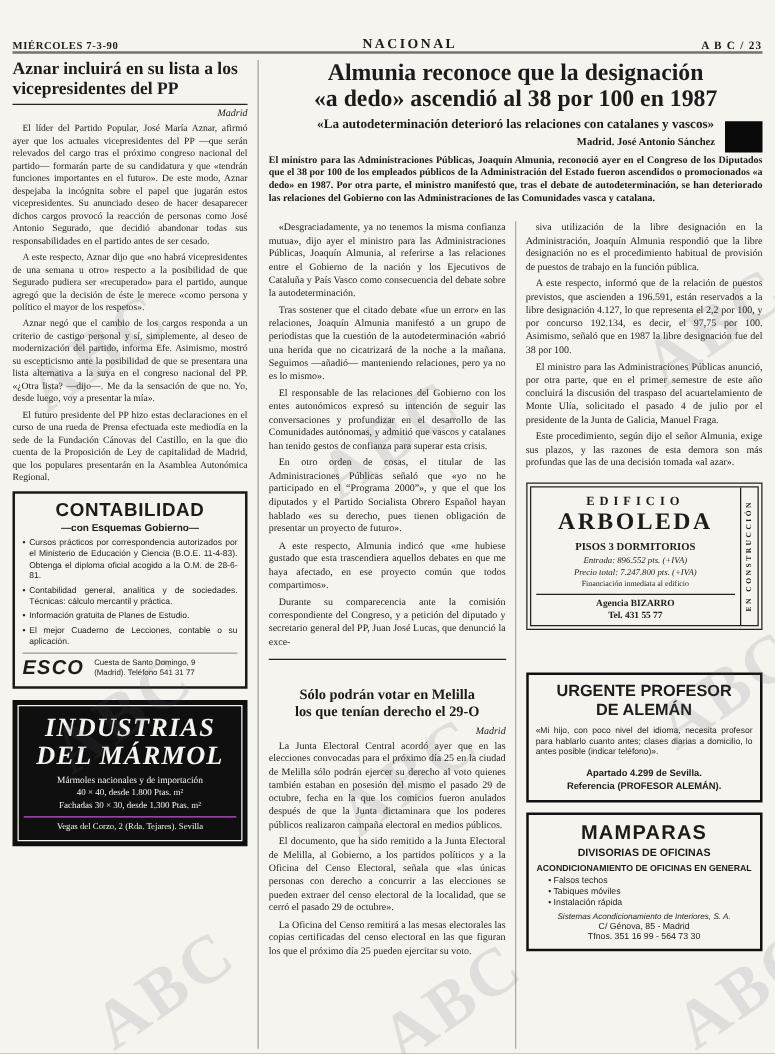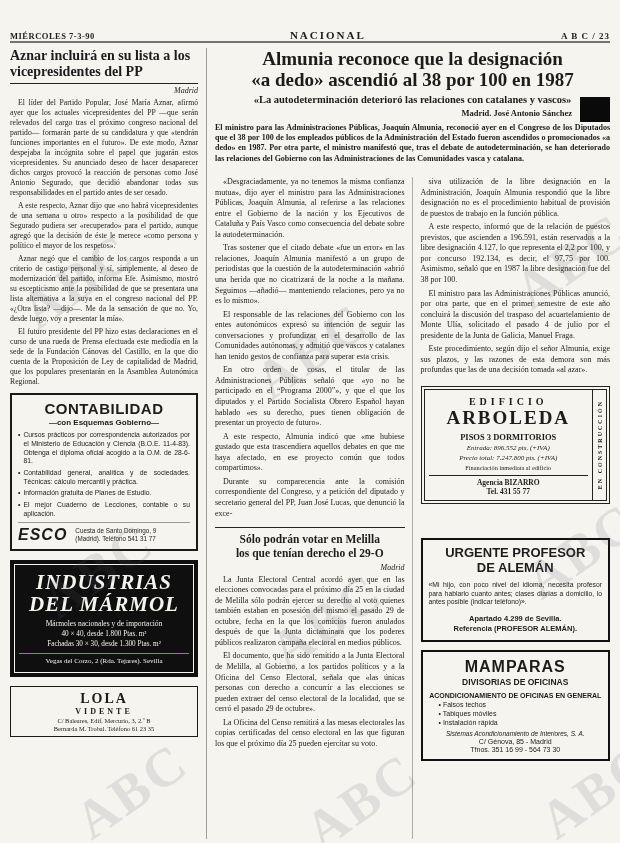--- a/index.html
+++ b/index.html
@@ -51,21 +51,21 @@
   .main-sub{font-size:10.5px;font-weight:bold;margin-top:3px;}
   .byline{text-align:right;font-size:8.5px;font-weight:bold;margin-top:3px;padding-right:38px;}
   .black-box{position:absolute;right:0;bottom:-4px;width:30px;height:25px;background:#0a0a0a;}
   .lead{font-size:8px;font-weight:bold;text-align:justify;line-height:1.3;margin-top:5px;}
   
   .two-cols{display:flex;margin-top:5px;flex:1;}
   .sub-a{width:50%;padding-right:7px;}
   .sub-b{width:50%;padding-left:8px;border-left:1px solid rgba(0,0,0,.3);}
   .sub-a p.body,.sub-b p.body{font-size:8px;line-height:1.32;}
   
-  .melilla{margin-top:8px;border-top:1.5px solid #222;padding-top:5px;}
+  .melilla{margin-top:8px;border-top:1.5px solid #222;padding-top:22px;}
   .mel-title{text-align:center;font-size:11.5px;font-weight:bold;line-height:1.2;}
   
   .ad-arb{border:1px solid #222;padding:2px;margin-top:10px;}
   .arb-in{border:1px solid #222;display:flex;}
   .arb-main{flex:1;text-align:center;padding:6px 4px 4px;}
   .arb-strip{width:13px;border-left:1px solid #222;display:flex;align-items:center;justify-content:center;}
   .arb-strip span{writing-mode:vertical-rl;transform:rotate(180deg);font-size:6px;letter-spacing:2px;font-weight:bold;}
   .arb-edificio{font-size:10px;font-weight:bold;letter-spacing:4px;}
   .arb-name{font-size:19px;font-weight:bold;letter-spacing:2px;}
   .arb-pisos{font-size:8.5px;font-weight:bold;margin-top:3px;}
@@ -152,26 +152,20 @@
         <div class="marmol-in">
           <div class="marmol-t">INDUSTRIAS</div>
           <div class="marmol-t">DEL MÁRMOL</div>
           <div class="marmol-sub">Mármoles nacionales y de importación</div>
           <div class="marmol-line">40 × 40, desde 1.800 Ptas. m²</div>
           <div class="marmol-line">Fachadas 30 × 30, desde 1.300 Ptas. m²</div>
           <div class="marmol-foot">Vegas del Corzo, 2 (Rda. Tejares). Sevilla</div>
         </div>
       </div>
 
-      <div class="ad-lola">
-        <div class="lola-name">LOLA</div>
-        <div class="lola-sub">VIDENTE</div>
-        <div class="lola-line">C/ Baleares, Edif. Mercurio, 3, 2.º B</div>
-        <div class="lola-line">Bernarda M. Trobal. Teléfono 61 23 35</div>
-      </div>
     </div>
 
     <div class="col-right">
       <div class="head-block">
         <div class="main-h1">Almunia reconoce que la designación</div>
         <div class="main-h1">«a dedo» ascendió al 38 por 100 en 1987</div>
         <div class="main-sub">«La autodeterminación deterioró las relaciones con catalanes y vascos»</div>
         <div class="byline">Madrid. José Antonio Sánchez</div>
         <div class="black-box"></div>
       </div>

